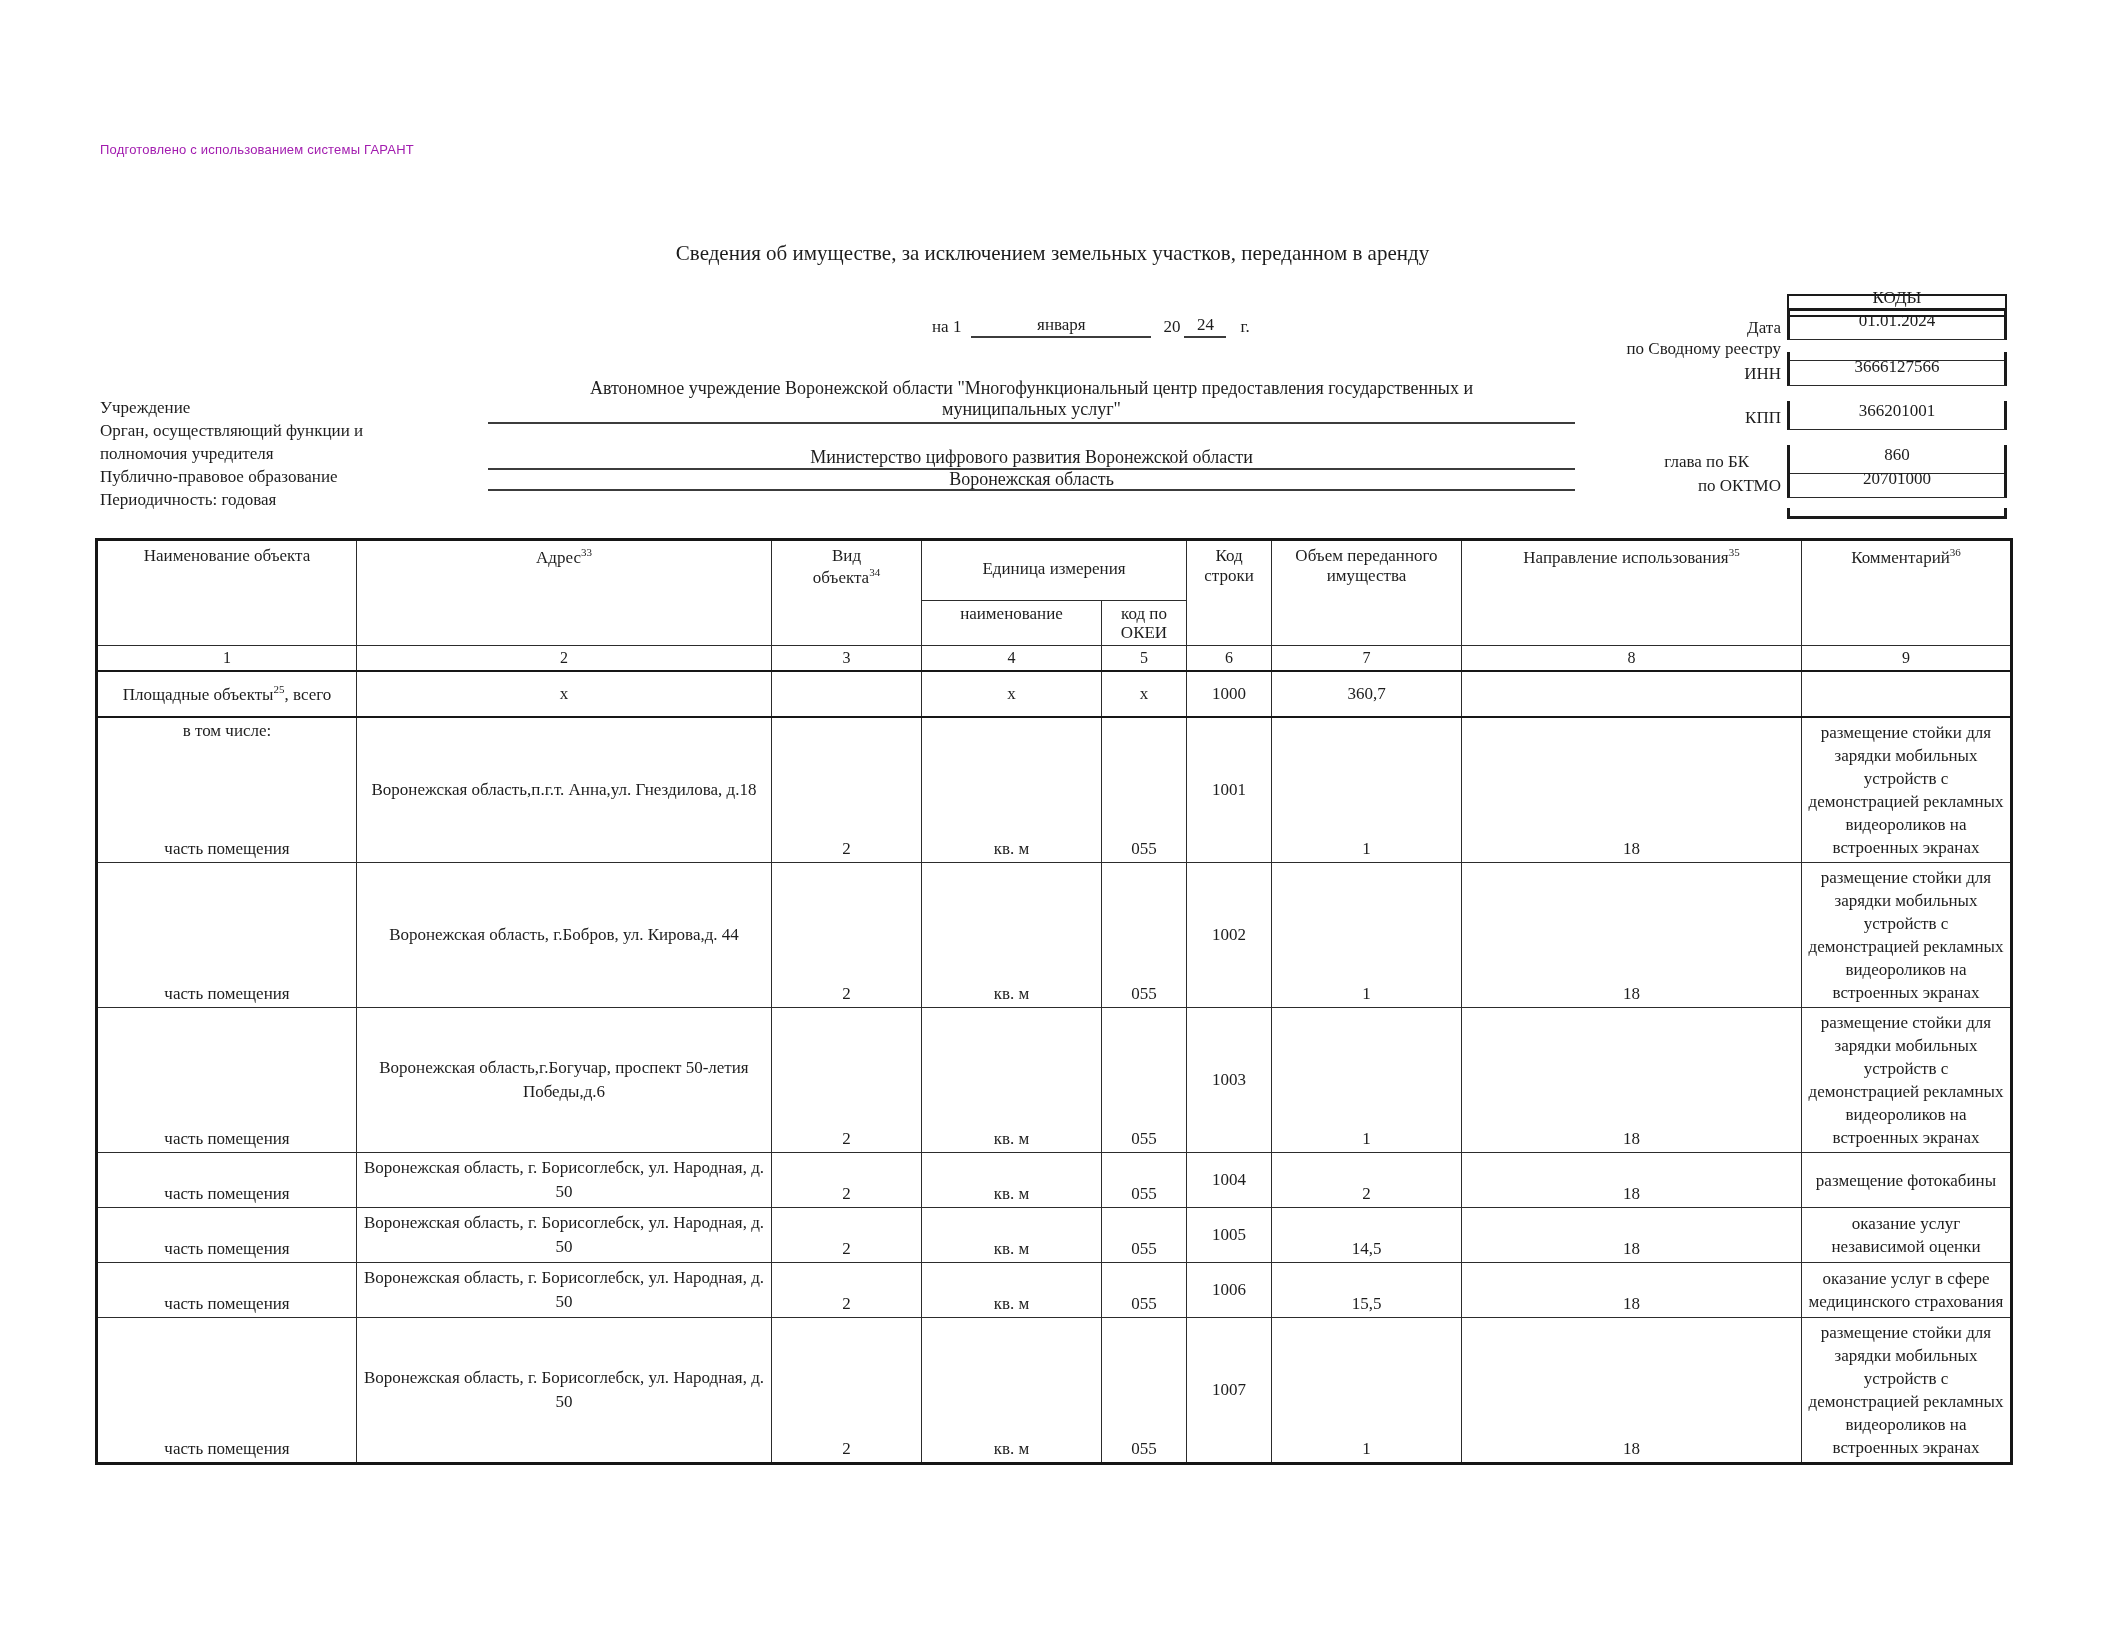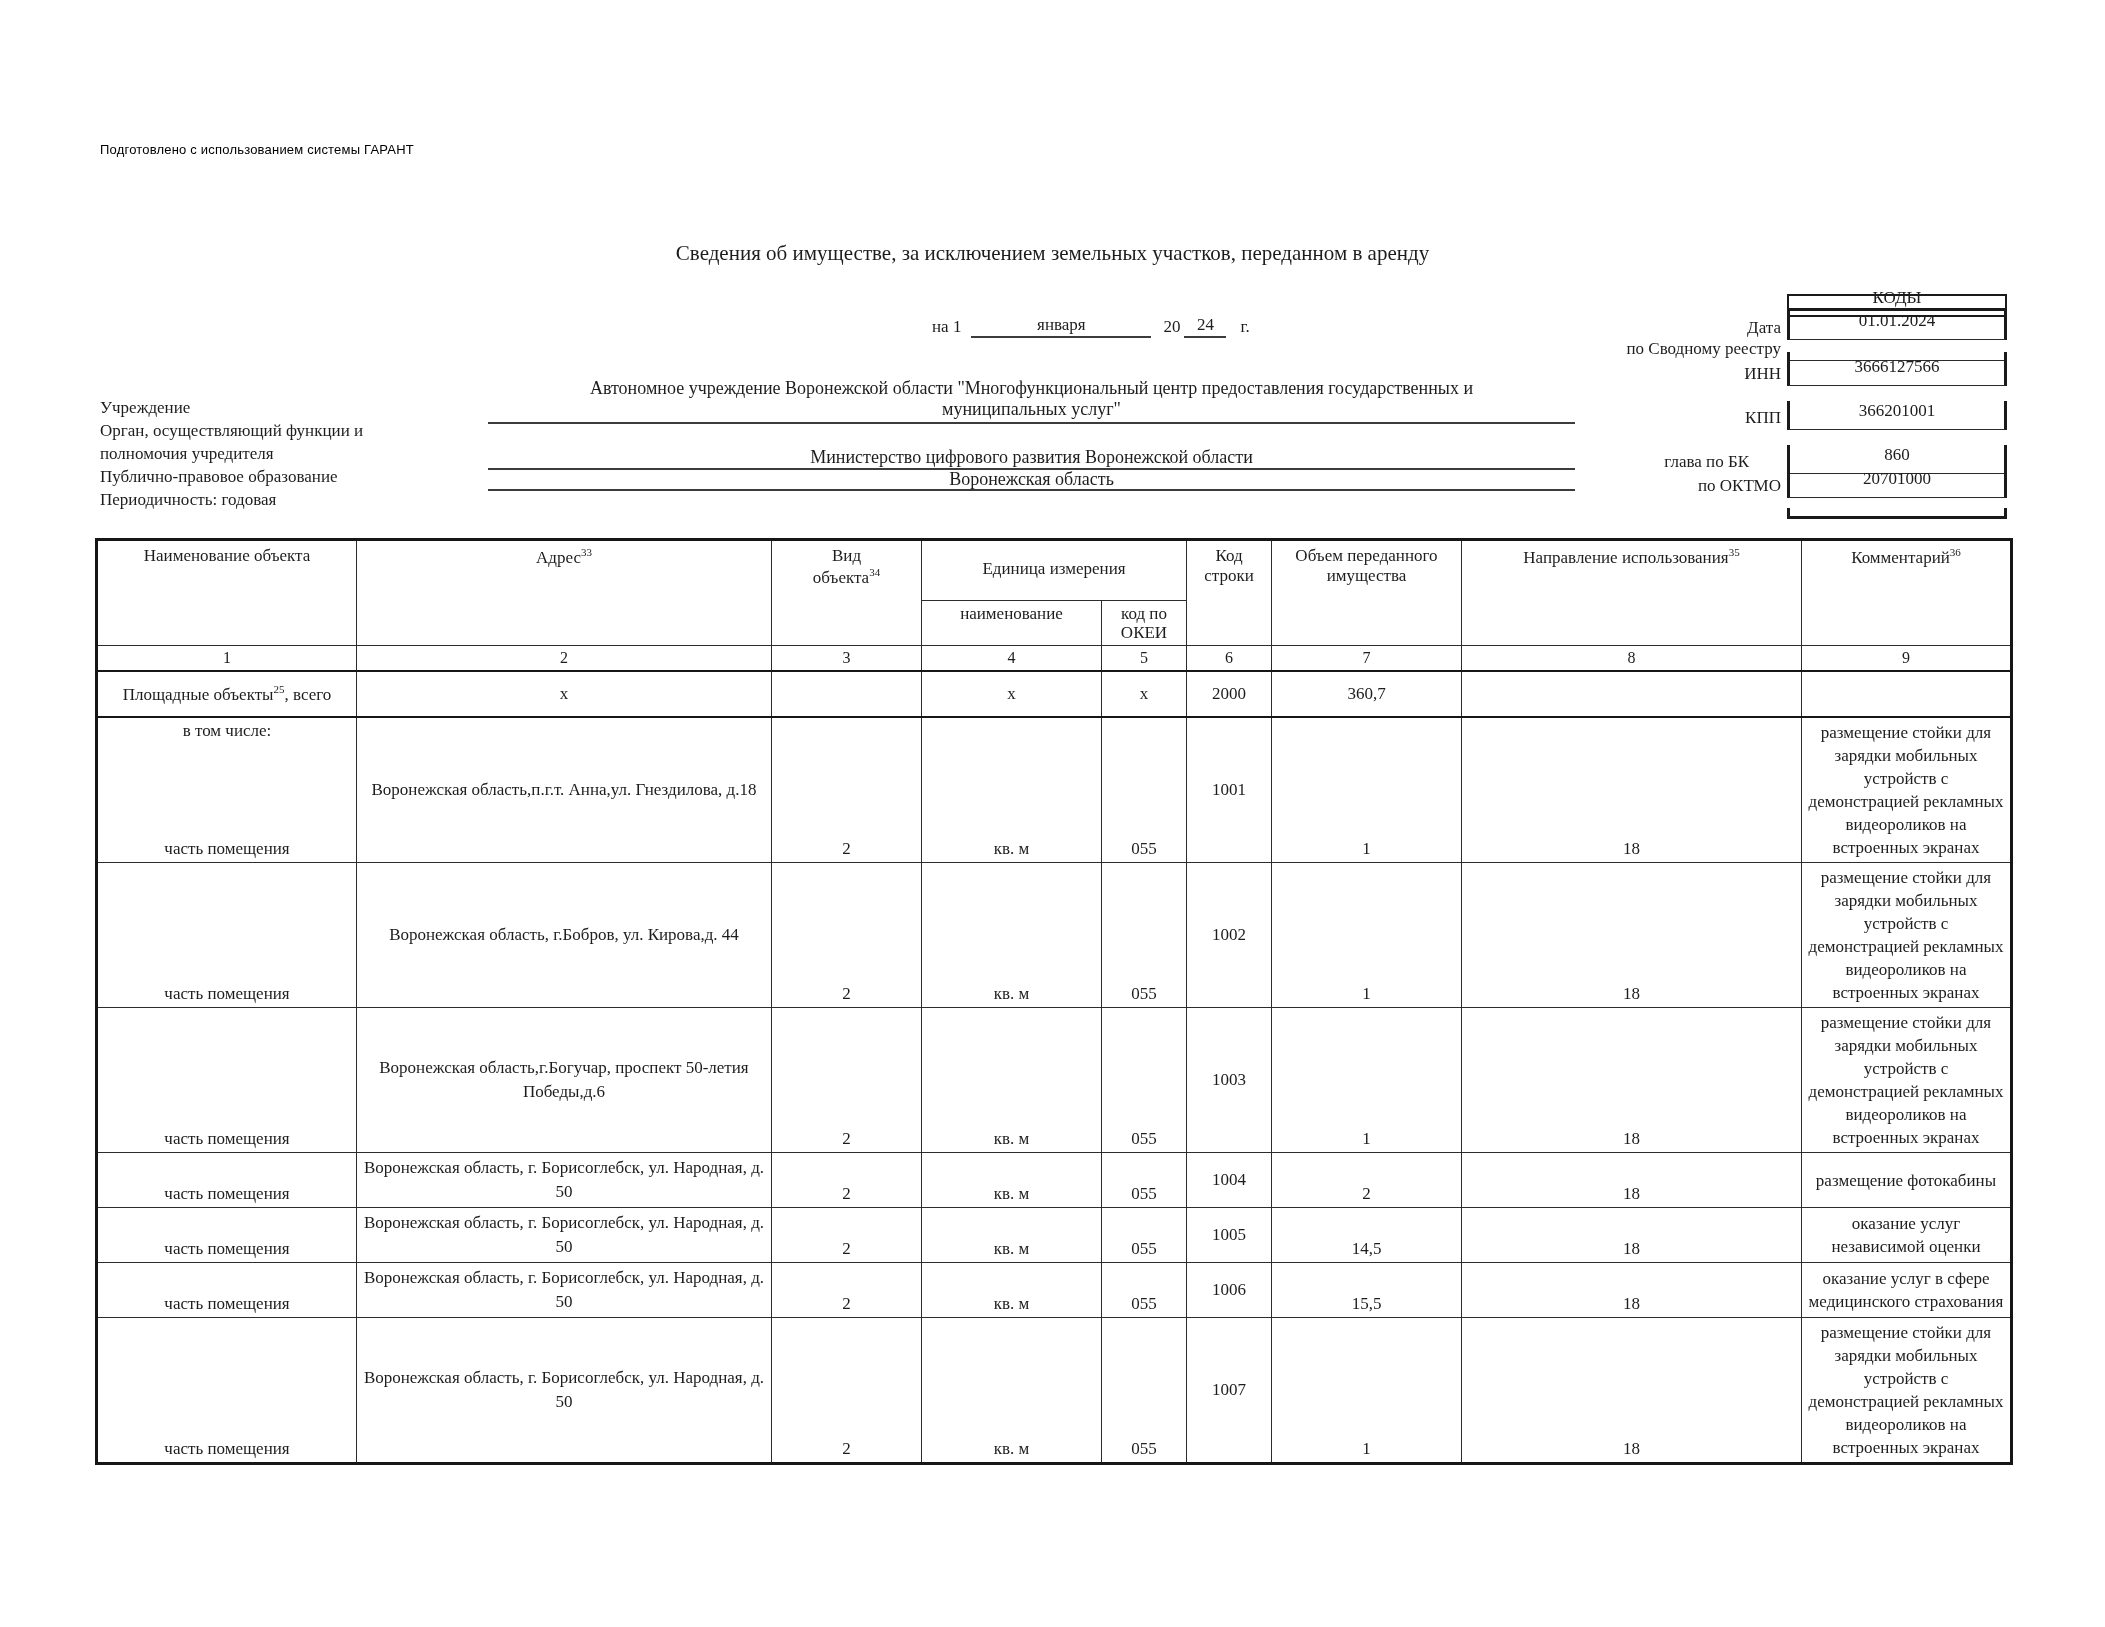--- a/index.html
+++ b/index.html
@@ -7,21 +7,21 @@
     position:relative;
     width:2105px;height:1627px;
     background:#ffffff;
     font-family:"Liberation Serif", serif;
     color:#1d1d1d;
     overflow:hidden;
   }
   .watermark{
     position:absolute;left:100px;top:142px;
     font-family:"Liberation Sans", sans-serif;
-    font-size:13px;color:#000000;letter-spacing:.2px;
+    font-size:13px;color:#a21caf;letter-spacing:.2px;
   }
   .doc-title{
     position:absolute;left:95px;top:241px;width:1915px;
     text-align:center;font-size:21px;font-weight:normal;
   }
   
   .date-line{
     position:absolute;left:930px;top:315px;
     display:flex;align-items:flex-end;font-size:17px;
   }
@@ -180,21 +180,21 @@
             <th>9</th>
           </tr>
       </thead>
       <tbody>
         <tr class="summary">
           <td><span>Площадные объекты</span><sup>25</sup><span>, всего</span></td>
           <td>х</td>
           <td></td>
           <td>х</td>
           <td>х</td>
-          <td>2000</td>
+          <td>1000</td>
           <td>360,7</td>
           <td></td>
           <td></td>
         </tr>
 
       <tr>
             <td class="c-name">
               <div class="name-wrap">
                 <div>в том числе:</div>
                 <div>часть помещения</div>

